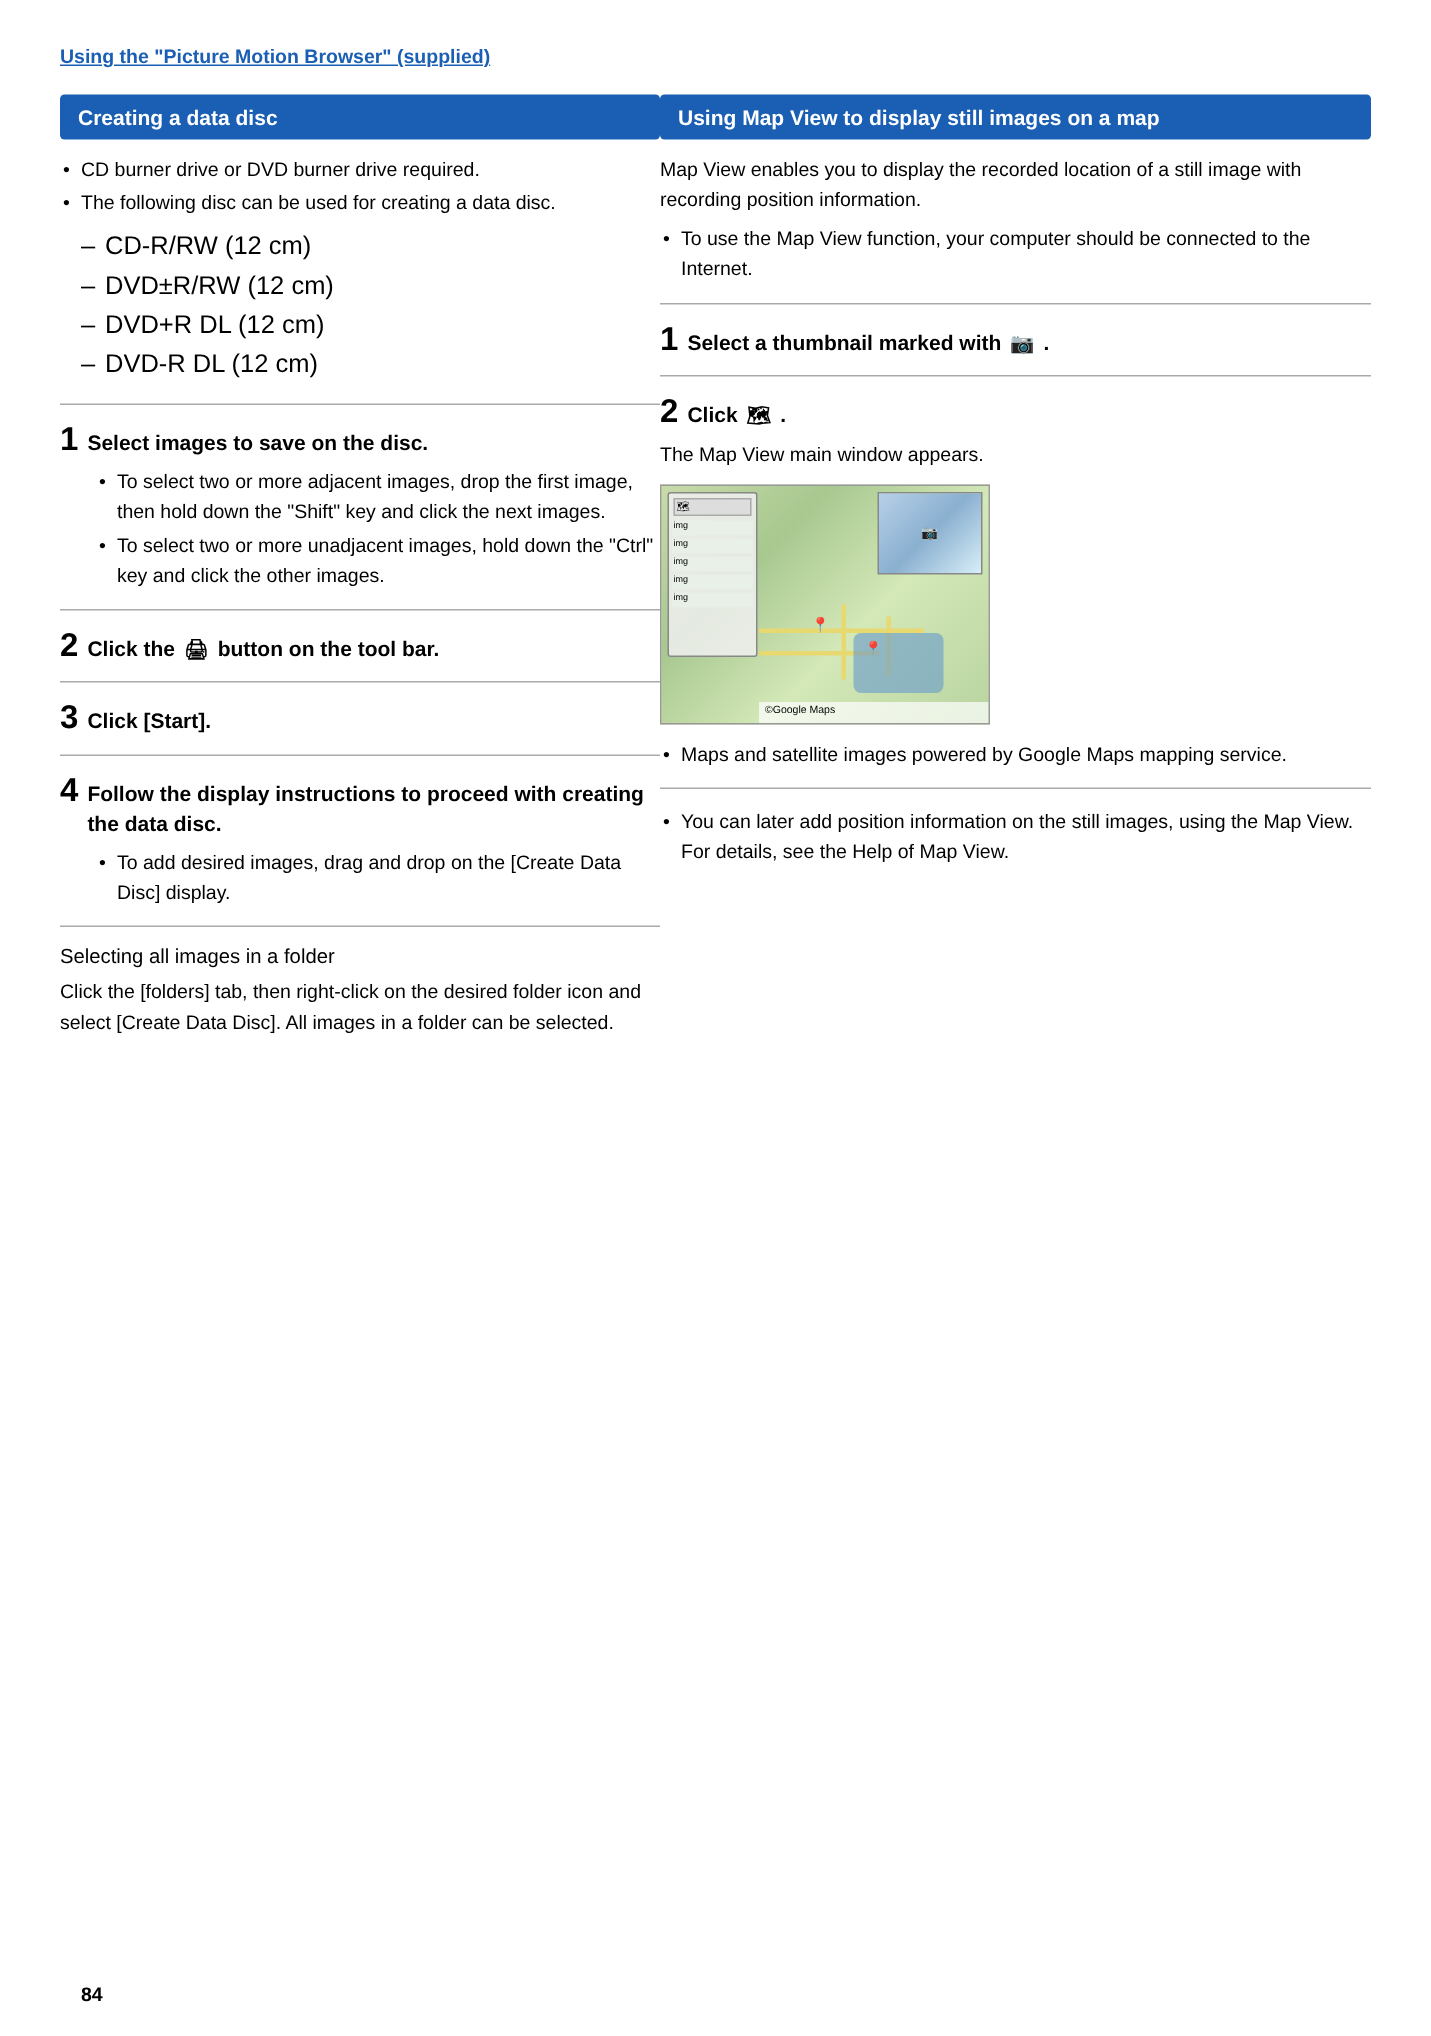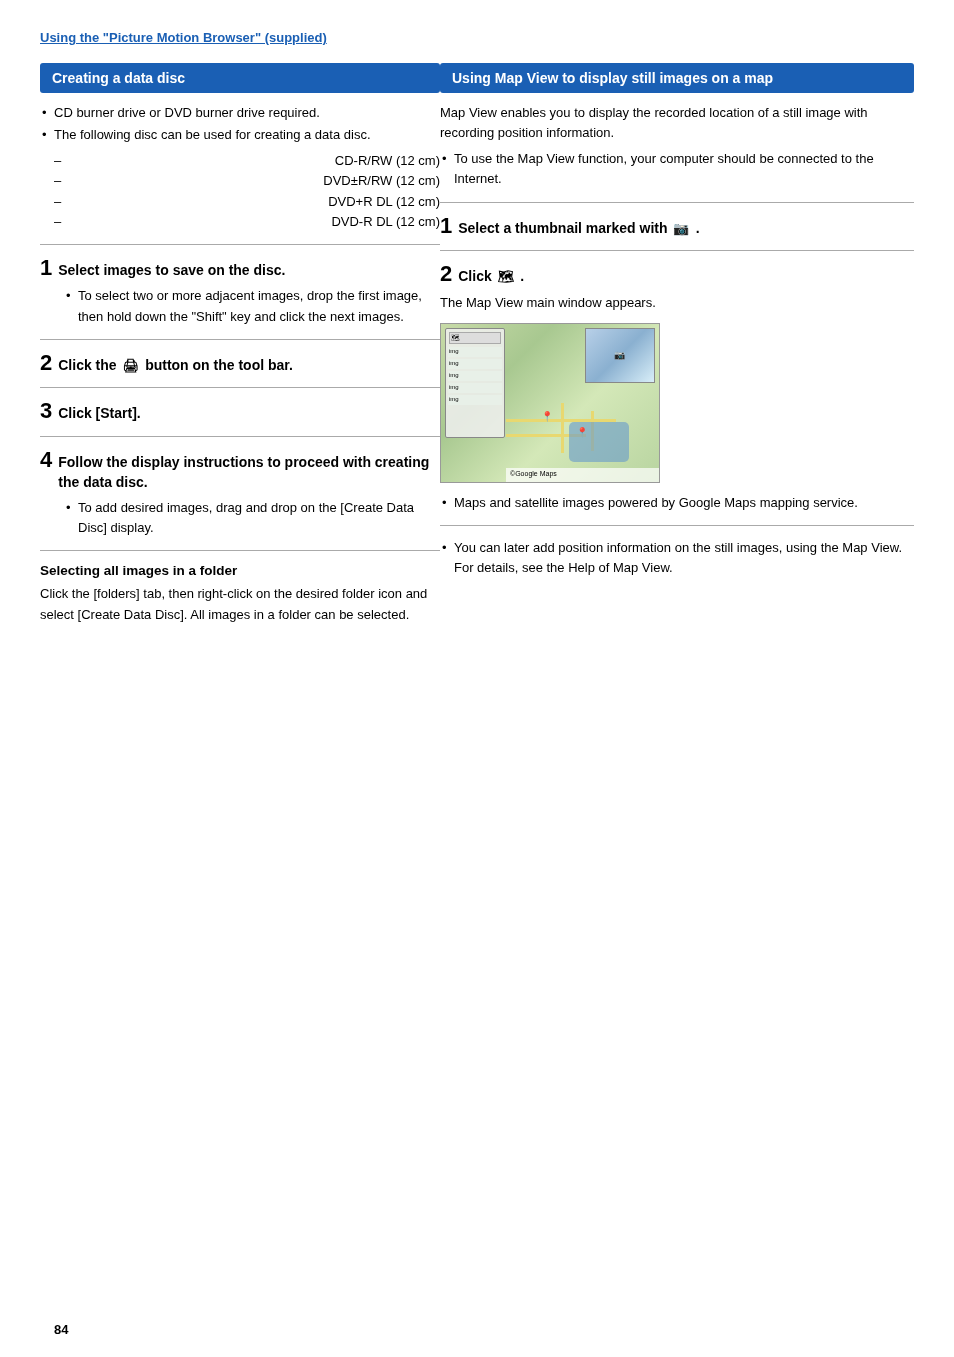--- a/index.html
+++ b/index.html
@@ -65,25 +65,24 @@
       content: "•";
       position: absolute;
       left: 2px;
     }
     .sub-list {
       list-style: none;
       padding-left: 10px;
       margin-bottom: 4px;
     }
     .sub-list li {
-      font-size: 13px;
+      font-size: 17px;
       line-height: 1.55;
       padding-left: 20px;
       position: relative;
-      text-align: right;
     }
     .sub-list li::before {
       content: "–";
       position: absolute;
       left: 4px;
     }
     hr.divider {
       border: none;
       border-top: 1px solid #aaa;
       margin: 12px 0;
@@ -123,21 +122,21 @@
       position: relative;
       margin-bottom: 2px;
     }
     .indent-bullet li::before {
       content: "•";
       position: absolute;
       left: 2px;
     }
     .sub-section-title {
       font-size: 13.5px;
-      font-weight: bold;
+      font-weight: normal;
       margin-bottom: 6px;
     }
     .page-number {
       position: absolute;
       bottom: 20px;
       left: 54px;
       font-size: 13px;
       font-weight: bold;
     }
     
@@ -240,20 +239,21 @@
       </ul>
 
       <hr class="divider">
 
       <div class="step-heading">
         <span class="step-num">1</span>
         <span class="step-text">Select images to save on the disc.</span>
       </div>
       <ul class="indent-bullet">
         <li>To select two or more adjacent images, drop the first image, then hold down the "Shift" key and click the next images.</li>
+        <li>To select two or more unadjacent images, hold down the "Ctrl" key and click the other images.</li>
       </ul>
 
       <hr class="divider">
 
       <div class="step-heading">
         <span class="step-num">2</span>
         <span class="step-text">Click the</span>
         <span class="icon-disc">🖨</span>
         <span class="step-text">button on the tool bar.</span>
       </div>

